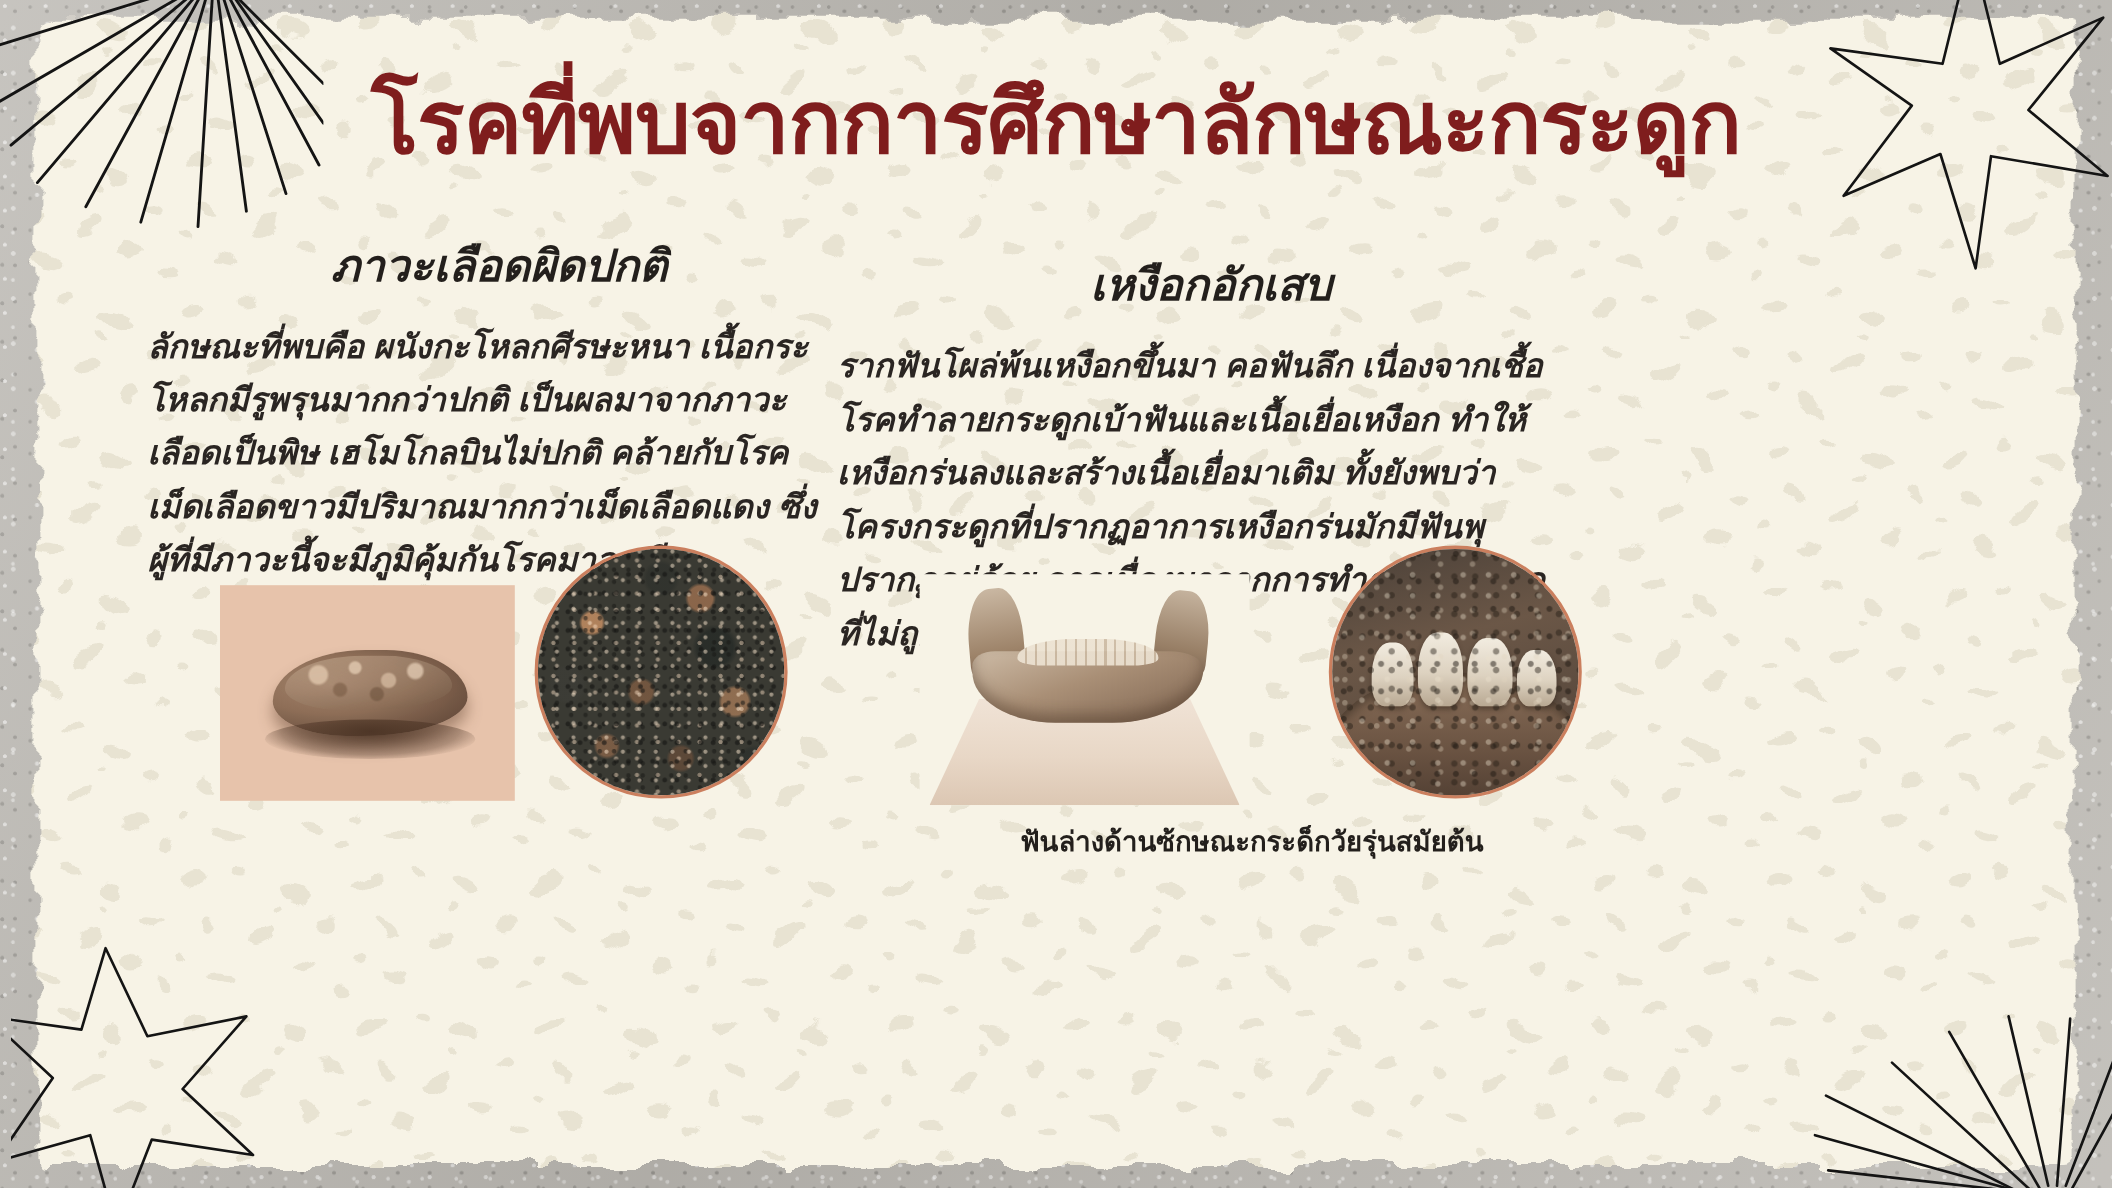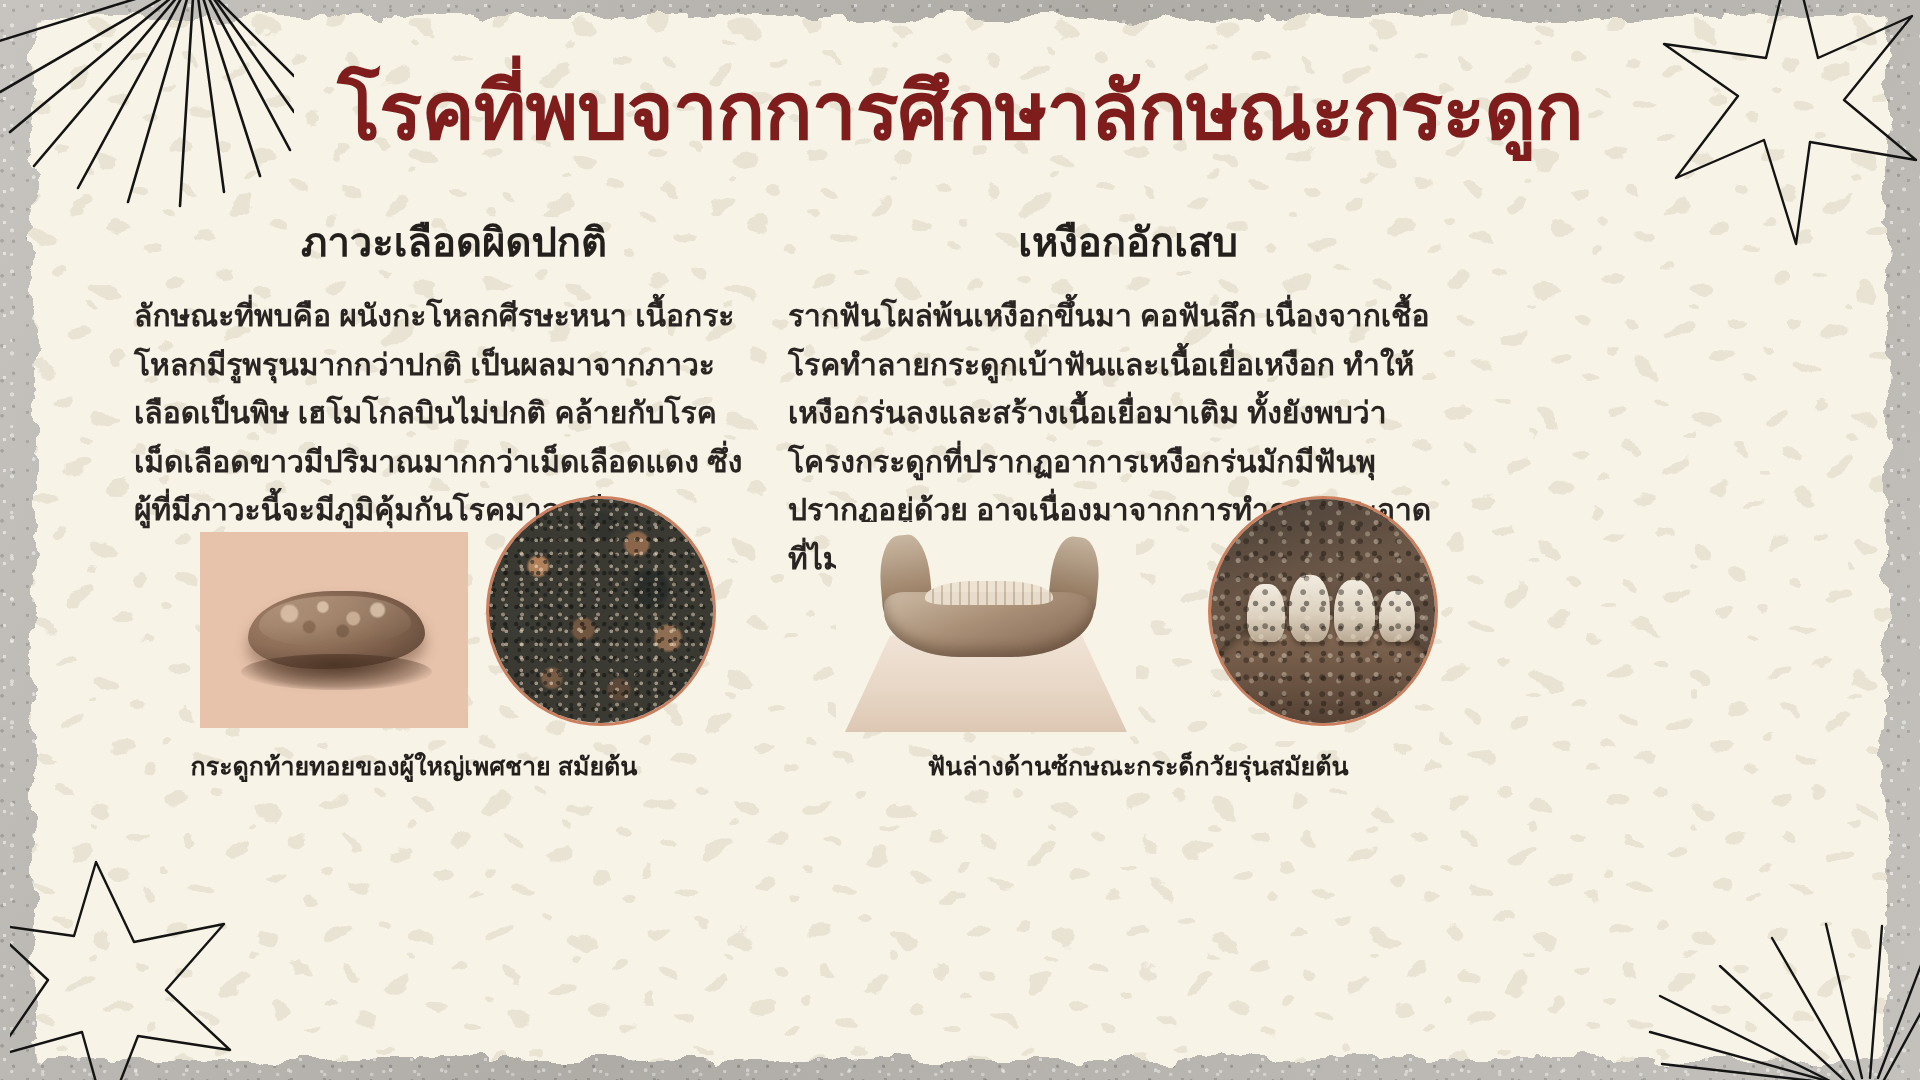--- a/index.html
+++ b/index.html
@@ -52,23 +52,23 @@
     position:absolute; top:48px; left:0; right:0;
     text-align:center;
     color:#7f1d1d;
     font-size:80px;
     font-weight:bold;
     letter-spacing:-1px;
     line-height:1.05;
     white-space:nowrap;
   }
 
-  .col { position:absolute; top:196px; }
+  .col { position:absolute; top:196px;font-style:italic; }
   #col-left  { left:96px;  width:640px; }
-  #col-right { left:750px; width:680px; }
+  #col-right { left:723px; width:680px;margin-top:18px; }
 
   .col-heading {
     font-size:40px; font-weight:bold; color:#231f1c;
     line-height:1.2; margin-bottom:26px;
   }
   #col-left  .col-heading { text-align:center; }
   #col-right .col-heading { text-align:center; }
 
   .col-body {
     font-size:30px; font-weight:bold; color:#2a2522;
@@ -344,16 +344,15 @@
       <div class="tex"></div>
       <div class="gumline"></div>
       <div class="tooth t1"></div>
       <div class="tooth t2"></div>
       <div class="tooth t3"></div>
       <div class="tooth t4"></div>
       <div class="grit"></div>
     </div>
   </div>
 
-  <div class="caption" id="cap-left">กระดูกท้ายทอยของผู้ใหญ่เพศชาย สมัยต้น</div>
   <div class="caption" id="cap-right">ฟันล่างด้านซ้กษณะกระด็กวัยรุ่นสมัยต้น</div>
 
 </div>
 
 </body></html>

